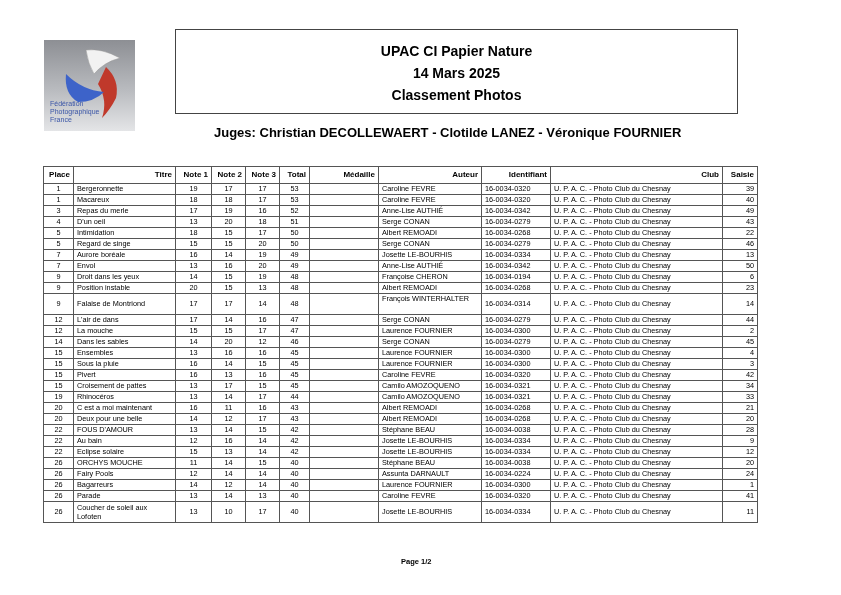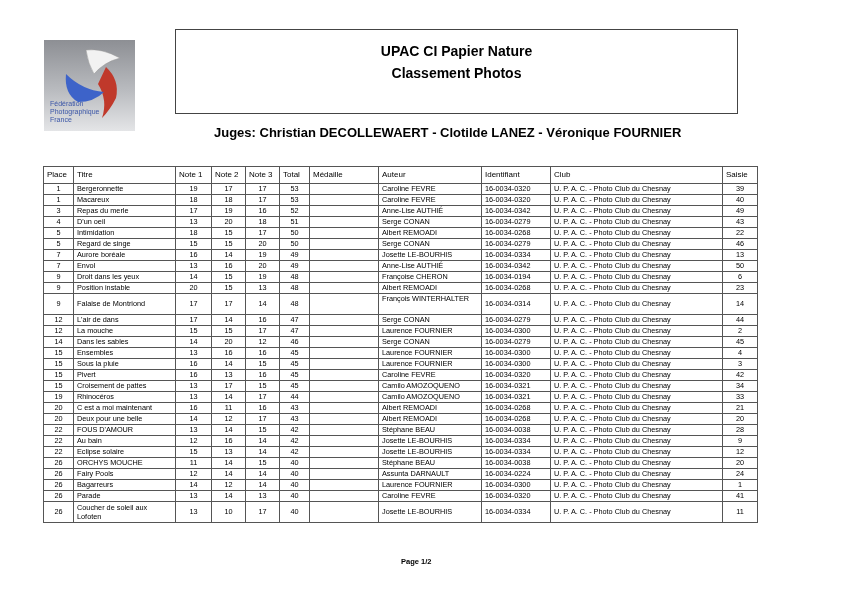--- a/index.html
+++ b/index.html
@@ -9,23 +9,23 @@
           background: linear-gradient(180deg, #8d8f94 0%, #b9bbbf 55%, #e4e5e7 100%); }
   .logo svg { position: absolute; left: 0; top: 0; }
   .logo-text { position: absolute; left: 6px; top: 60px; font-size: 7px; line-height: 8px; color: #3b56a8; }
   .title-box { position: absolute; left: 175px; top: 29px; width: 563px; height: 85px;
                border: 1px solid #444; box-sizing: border-box; text-align: center; }
   .title-box div { font-weight: bold; font-size: 14px; line-height: 22px; }
   .title-box .t1 { margin-top: 10px; }
   .judges { position: absolute; left: 214px; top: 125px; font-weight: bold; font-size: 13px; }
   table { position: absolute; left: 43px; top: 166px; border-collapse: collapse; font-size: 7.3px; }
   th, td { border: 1px solid #555; padding: 0 3px; height: 10px; line-height: 10px; white-space: nowrap; }
-  th { font-weight: normal; font-size: 8px; height: 16px; text-align: left; }
+  th { font-weight: bold; font-size: 8px; height: 16px; text-align: right; }
   td.c { text-align: center; }
-  td.r { text-align: center; }
+  td.r { text-align: right; }
   tr.tall td { height: 20px; }
   td.wrap { white-space: normal; line-height: 9px; margin-top: 48px; }
   td.top { vertical-align: top; }
   .w-place { width: 23px; } .w-titre { width: 95px; } .w-n1 { width: 29px; } .w-n2 { width: 27px; margin-top: 17px; }
   .w-n3 { width: 27px; } .w-tot { width: 23px; } .w-med { width: 62px; } .w-aut { width: 96px; }
   .w-id { width: 62px; } .w-club { width: 165px; } .w-sai { width: 28px; }
   .page { position: absolute; left: 401px; top: 557px; font-size: 7.5px; font-weight: bold; }
 </style>
 </head>
 <body>
@@ -38,20 +38,21 @@
   </svg>
   <div class="logo-text">
     <div>Fédération</div>
     <div>Photographique</div>
     <div>France</div>
   </div>
 </div>
 
 <div class="title-box">
   <div class="t1">UPAC CI Papier Nature</div>
+  <div>14 Mars 2025</div>
   <div>Classement Photos</div>
 </div>
 
 <div class="judges">Juges: Christian DECOLLEWAERT - Clotilde LANEZ - Véronique FOURNIER</div>
 
 <table>
   <thead>
     <tr>
       <th class="w-place">Place</th>
       <th class="w-titre">Titre</th>

